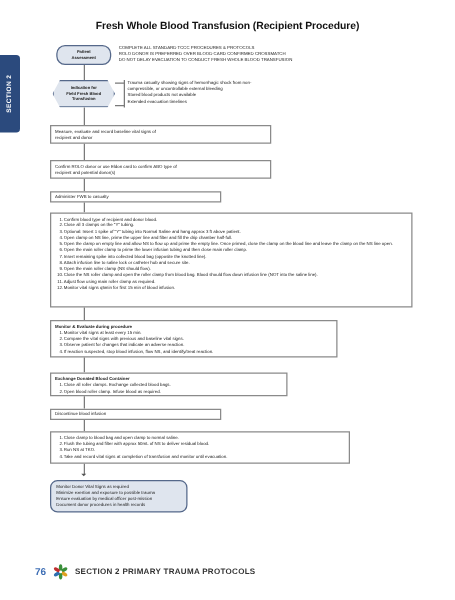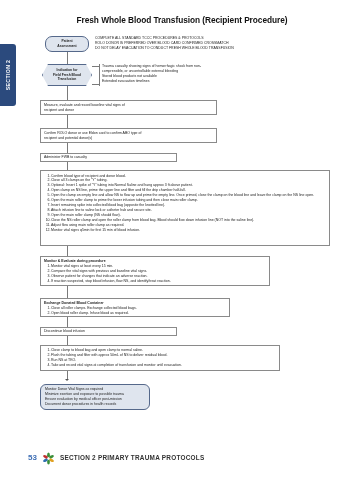--- a/index.html
+++ b/index.html
@@ -346,21 +346,21 @@
         <li>Monitor Donor Vital Signs as required</li>
         <li>Minimize exertion and exposure to possible trauma</li>
         <li>Ensure evaluation by medical officer post-mission</li>
         <li>Document donor procedures in health records</li>
       </ul>
     </div>
 
   </div>
 
   <div class="footer">
-    <span class="pagenum">53</span>
+    <span class="pagenum">76</span>
     <span class="logo">
       <svg viewBox="0 0 24 24" width="13" height="13" aria-hidden="true">
         <g transform="translate(12,12)">
           <ellipse cx="0" cy="-6.2" rx="2.6" ry="5" fill="#3a8f3a"></ellipse>
           <ellipse cx="0" cy="-6.2" rx="2.6" ry="5" fill="#3a8f3a" transform="rotate(60)"></ellipse>
           <ellipse cx="0" cy="-6.2" rx="2.6" ry="5" fill="#e0a020" transform="rotate(120)"></ellipse>
           <ellipse cx="0" cy="-6.2" rx="2.6" ry="5" fill="#3a8f3a" transform="rotate(180)"></ellipse>
           <ellipse cx="0" cy="-6.2" rx="2.6" ry="5" fill="#2f6fb0" transform="rotate(240)"></ellipse>
           <ellipse cx="0" cy="-6.2" rx="2.6" ry="5" fill="#c03030" transform="rotate(300)"></ellipse>
           <circle cx="0" cy="0" r="2.2" fill="#ffffff"></circle>

